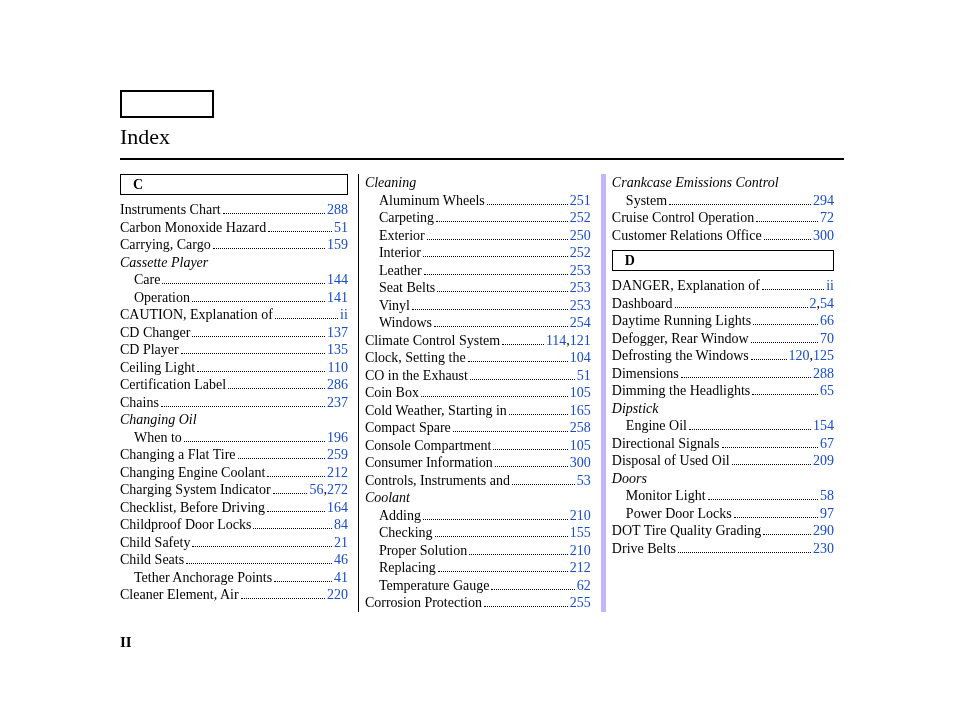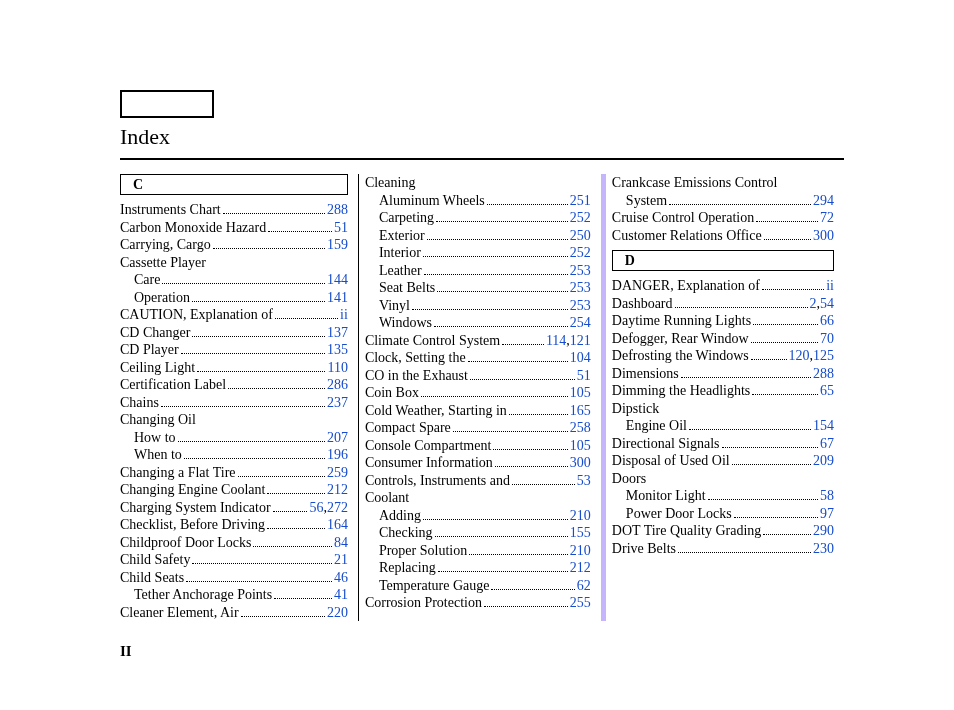--- a/index.html
+++ b/index.html
@@ -70,20 +70,21 @@
     border-bottom: 1.2px dotted #000;
     margin: 0 2px 3px 2px;
     min-width: 4px;
   }
   .entry .page-ref {
     color: #154bcc;
   }
   .entry .sep { color:#000; }
   .plain {
     line-height: 1.25;
+    font-style: italic;
   }
   .page-num {
     font-weight: bold;
     margin-top: 22px;
     font-size: 15px;
   }
 </style>
 </head>
 <body>
 
@@ -147,25 +148,20 @@
             <span class="dots"></span>
             <span class="page-ref">286</span>
           </div>
           <div class="entry">
             <span class="label">Chains</span>
             <span class="dots"></span>
             <span class="page-ref">237</span>
           </div>
           <div class="plain">Changing Oil</div>
           <div class="entry sub">
-            <span class="label">How to</span>
-            <span class="dots"></span>
-            <span class="page-ref">207</span>
-          </div>
-          <div class="entry sub">
             <span class="label">When to</span>
             <span class="dots"></span>
             <span class="page-ref">196</span>
           </div>
           <div class="entry">
             <span class="label">Changing a Flat Tire</span>
             <span class="dots"></span>
             <span class="page-ref">259</span>
           </div>
           <div class="entry">

